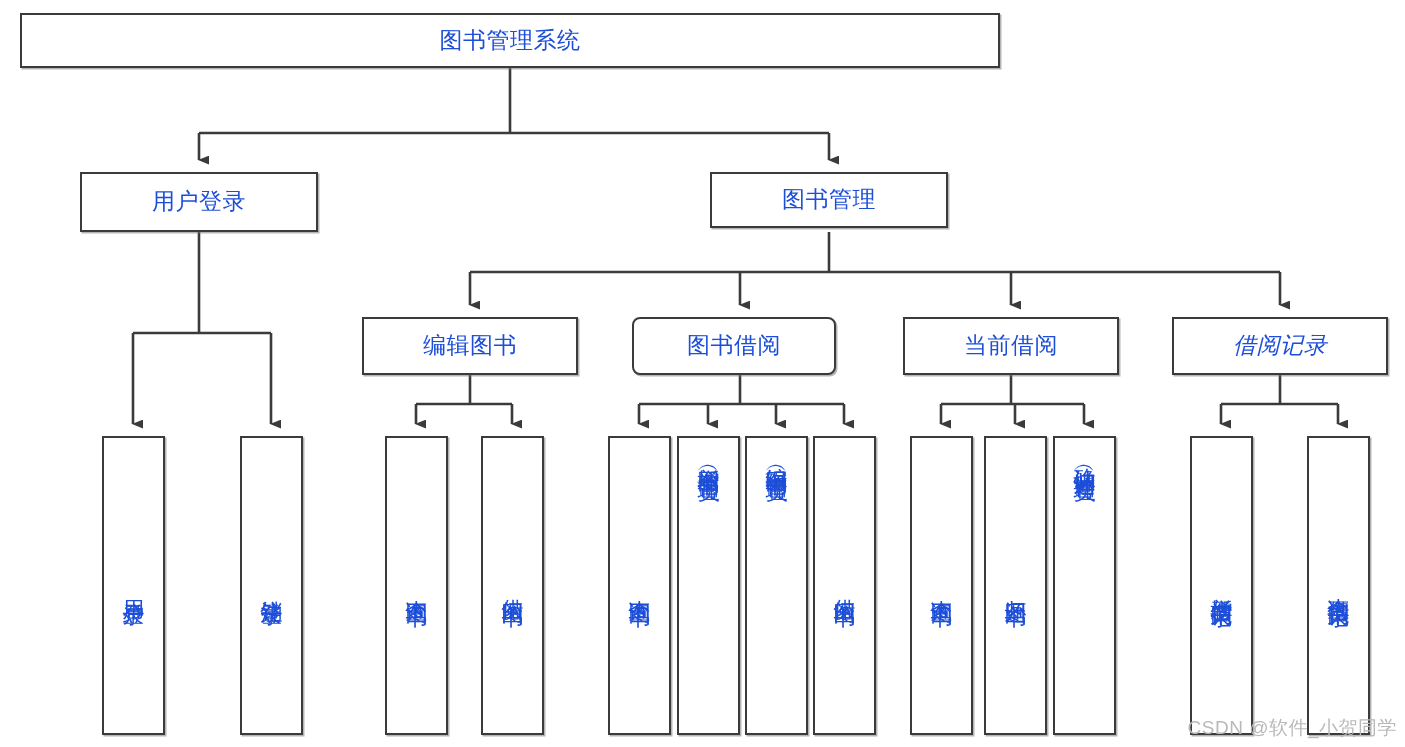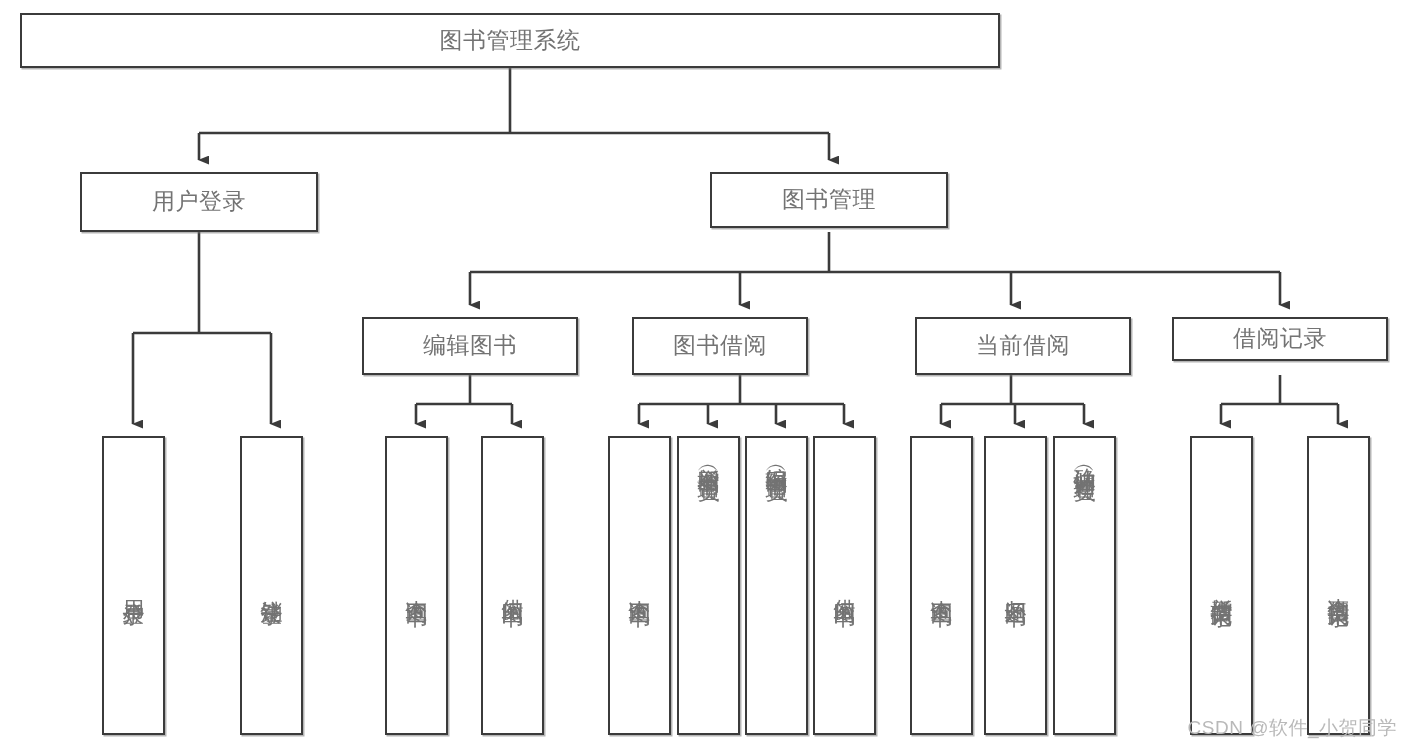--- a/index.html
+++ b/index.html
@@ -25,21 +25,21 @@
     position: absolute;
     background: #ffffff;
     border: 2.5px solid #3b3b3b;
     box-sizing: border-box;
     display: flex;
     align-items: center;
     justify-content: center;
     box-shadow: 1.5px 1.5px 0 0 rgba(120,120,120,0.55);
   }
   .node-label {
-    color: #737373;
+    color: #1d4ed8;
     font-size: 23px;
     line-height: 1.18;
     letter-spacing: 0.5px;
     white-space: nowrap;
   }
   .node-box.vertical .node-label {
     writing-mode: vertical-rl;
     text-orientation: upright;
     white-space: nowrap;
     letter-spacing: 2px;
@@ -133,27 +133,27 @@
       </div>
       <div class="node-box" style="left: 80px; top: 172px; width: 238px; height: 60px;">
         <span class="node-label">用户登录</span>
       </div>
       <div class="node-box" style="left: 710px; top: 172px; width: 238px; height: 56px;">
         <span class="node-label">图书管理</span>
       </div>
       <div class="node-box" style="left: 362px; top: 317px; width: 216px; height: 58px;">
         <span class="node-label">编辑图书</span>
       </div>
-      <div class="node-box" style="left: 632px; top: 317px; width: 176px; height: 58px;">
+      <div class="node-box" style="left: 632px; top: 317px; width: 204px; height: 58px; border-radius: 8px;">
         <span class="node-label">图书借阅</span>
       </div>
-      <div class="node-box" style="left: 903px; top: 317px; width: 216px; height: 58px; margin-left: 12px;">
+      <div class="node-box" style="left: 903px; top: 317px; width: 216px; height: 58px;">
         <span class="node-label">当前借阅</span>
       </div>
-      <div class="node-box" style="left: 1172px; top: 317px; width: 216px; height: 44px;">
+      <div class="node-box" style="left: 1172px; top: 317px; width: 216px; height: 58px; font-style: italic;">
         <span class="node-label">借阅记录</span>
       </div>
       <div class="node-box vertical centered" style="left: 102px; top: 436px; width: 63px; height: 299px;">
         <span class="node-label">用户登录</span>
       </div>
       <div class="node-box vertical centered" style="left: 240px; top: 436px; width: 63px; height: 299px;">
         <span class="node-label">注销登录</span>
       </div>
       <div class="node-box vertical centered" style="left: 385px; top: 436px; width: 63px; height: 299px;">
         <span class="node-label">查询图书</span>

